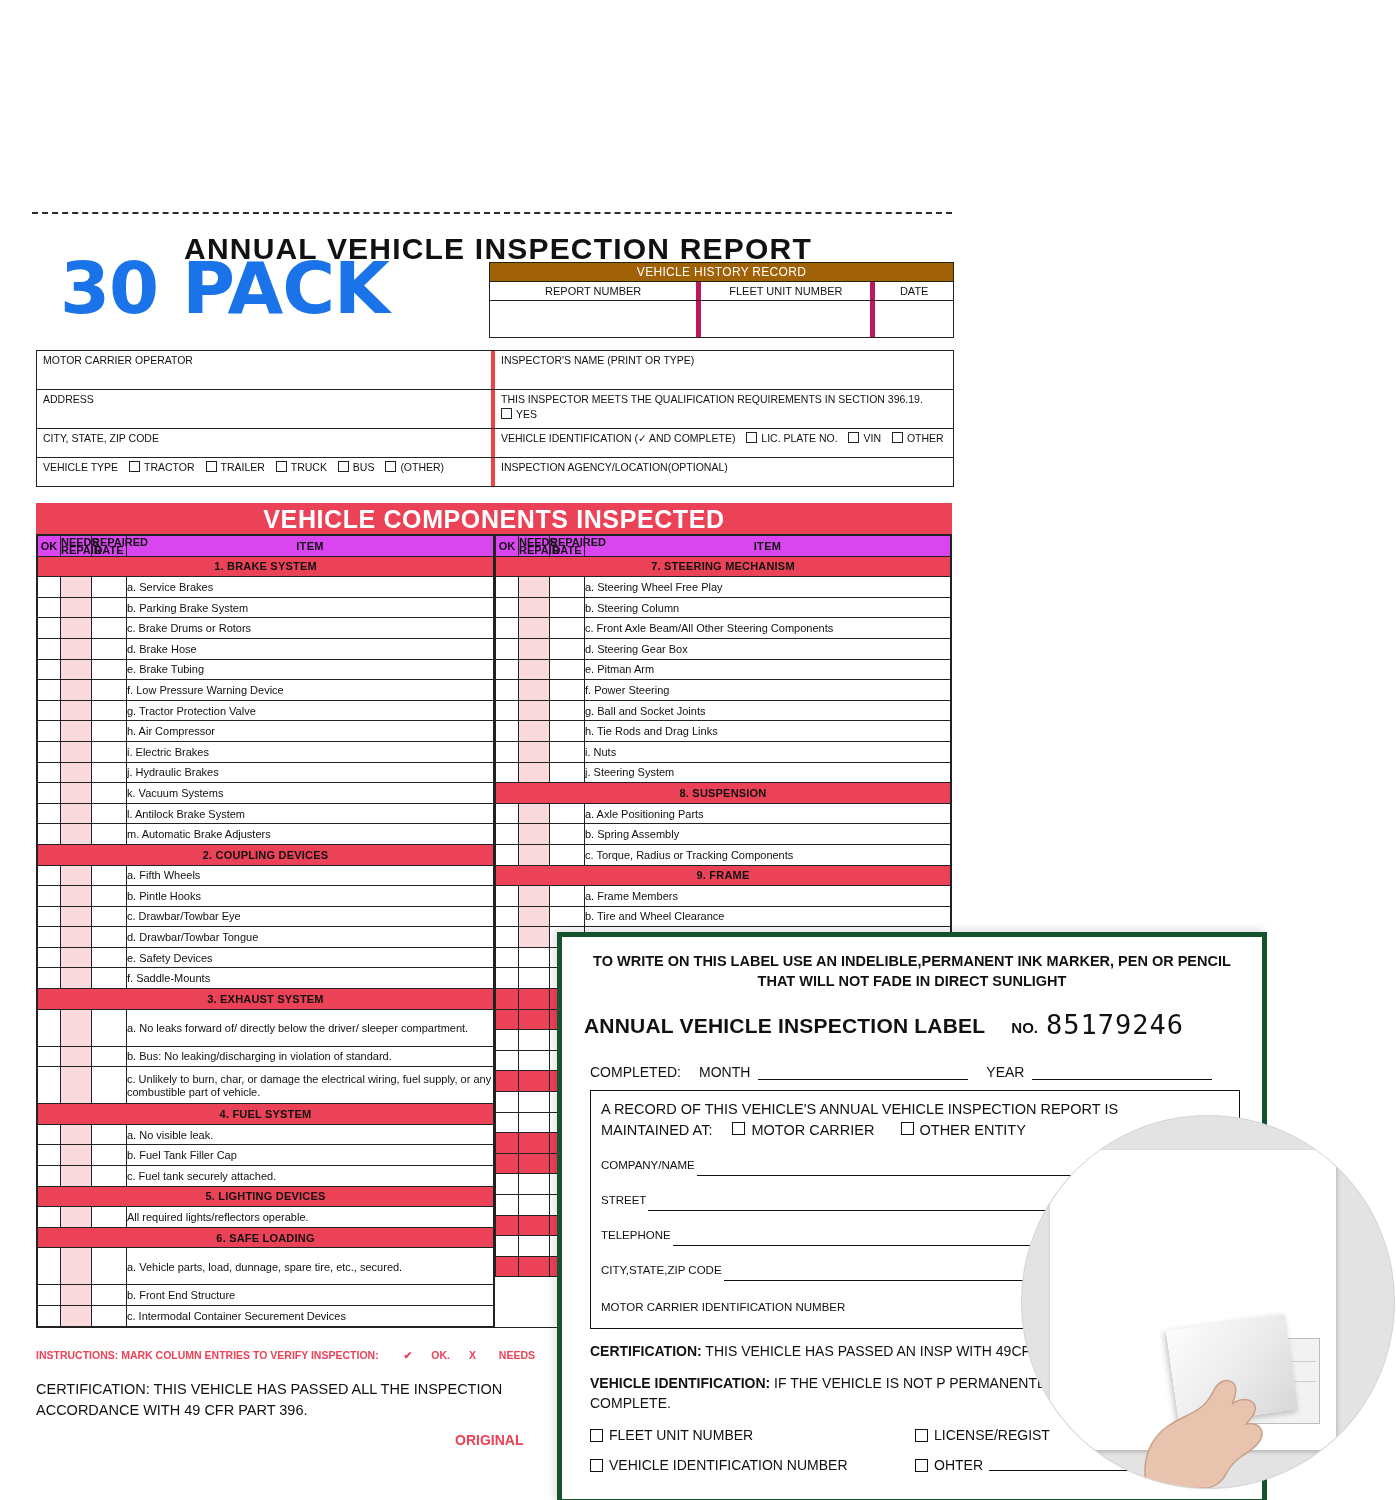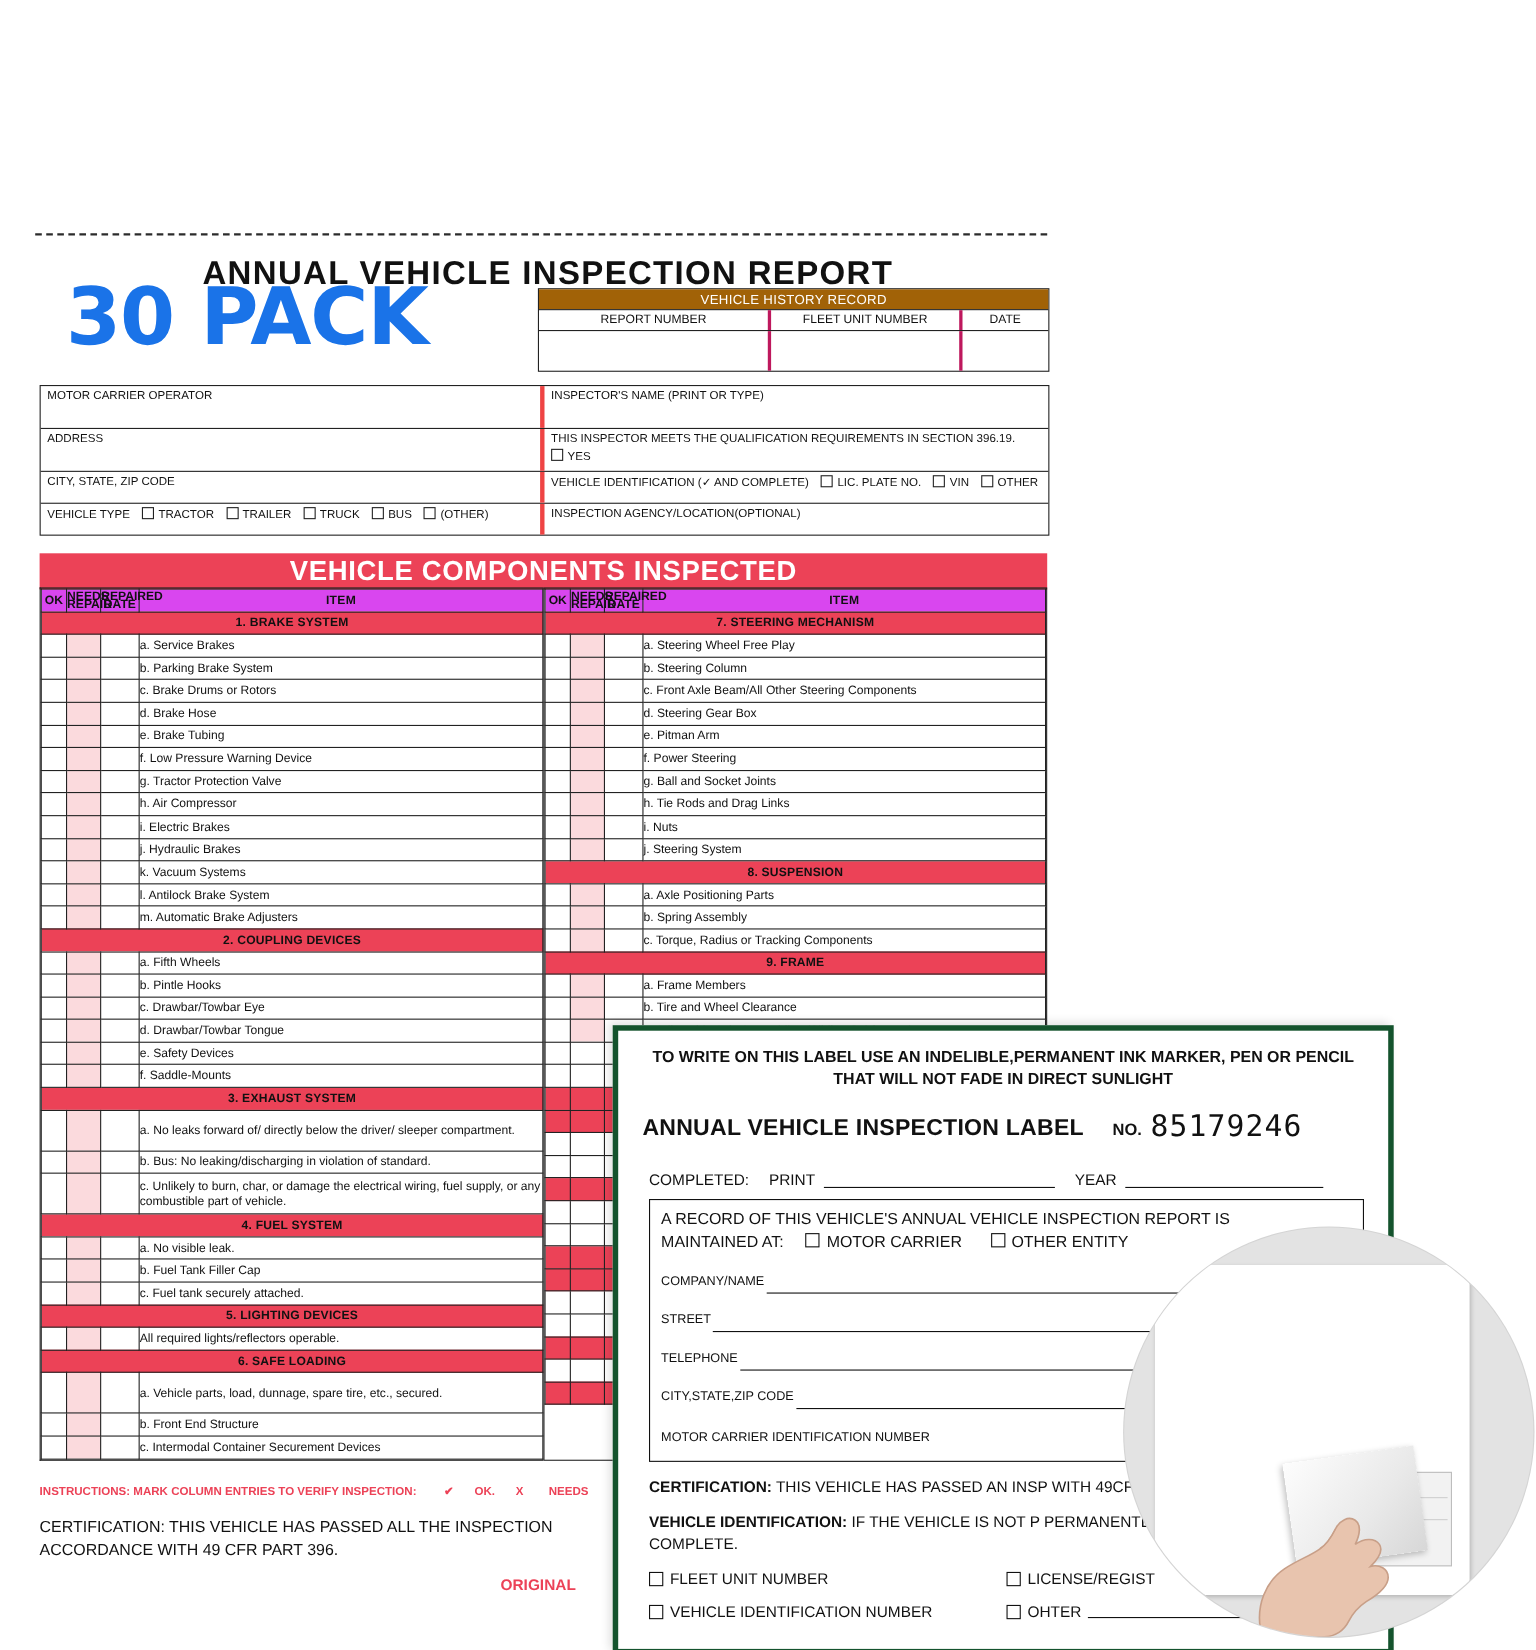--- a/index.html
+++ b/index.html
@@ -23,21 +23,21 @@
   .pack{
     position:absolute;left:60px;top:252px;width:400px;
     font-size:72px;font-weight:bold;color:#1a73e8;letter-spacing:-1px;
     font-family:"DejaVu Sans",sans-serif;line-height:1;
   }
 
   
   .vhr{position:absolute;left:489px;top:262px;width:463px;border:1px solid #222;}
   .vhr-head{background:#a16207;color:#fff;text-align:center;font-size:12px;font-weight:normal;padding:2px 0;letter-spacing:.3px;}
   .vhr-row{display:flex;border-top:1px solid #222;}
-  .vhr-c{border-right:3px solid #be185d;font-size:11px;text-align:center;padding:3px 0;color:#111;}
+  .vhr-c{border-right:5px solid #be185d;font-size:11px;text-align:center;padding:3px 0;color:#111;}
   .vhr-c:last-child{border-right:none;}
   .vhr-blank{height:36px;}
 
   
   .carrier{position:absolute;left:36px;top:350px;width:916px;border:1px solid #222;}
   .c-row{display:flex;border-bottom:1px solid #222;}
   .c-row:last-child{border-bottom:none;}
   .c-left{width:458px;border-right:4px solid #ef4444;box-sizing:border-box;padding:3px 6px;font-size:10.5px;color:#111;}
   .c-right{flex:1;box-sizing:border-box;padding:3px 6px;font-size:10.5px;color:#111;}
   .h-tall{height:38px;}
@@ -606,21 +606,21 @@
   <div class="lbl-top">TO WRITE ON THIS LABEL USE AN INDELIBLE,PERMANENT INK MARKER, PEN OR PENCIL THAT WILL NOT FADE IN DIRECT SUNLIGHT</div>
 
   <div class="lbl-title-row">
     <div class="lbl-title">ANNUAL VEHICLE INSPECTION LABEL</div>
     <div class="lbl-no">NO.</div>
     <div class="lbl-num">85179246</div>
   </div>
 
   <div class="completed">
     <span>COMPLETED:</span>
-    <span style="margin-left:18px">PRINT</span>
+    <span style="margin-left:18px">MONTH</span>
     <span class="ul" style="width:210px;margin-left:8px;height:14px"></span>
     <span style="margin-left:18px">YEAR</span>
     <span class="ul" style="width:180px;margin-left:8px;height:14px"></span>
   </div>
 
   <div class="rec-box">
     <div>A RECORD OF THIS VEHICLE'S ANNUAL VEHICLE INSPECTION REPORT  IS</div>
     <div>
       <span>MAINTAINED AT:</span>
       <span style="margin-left:16px">

